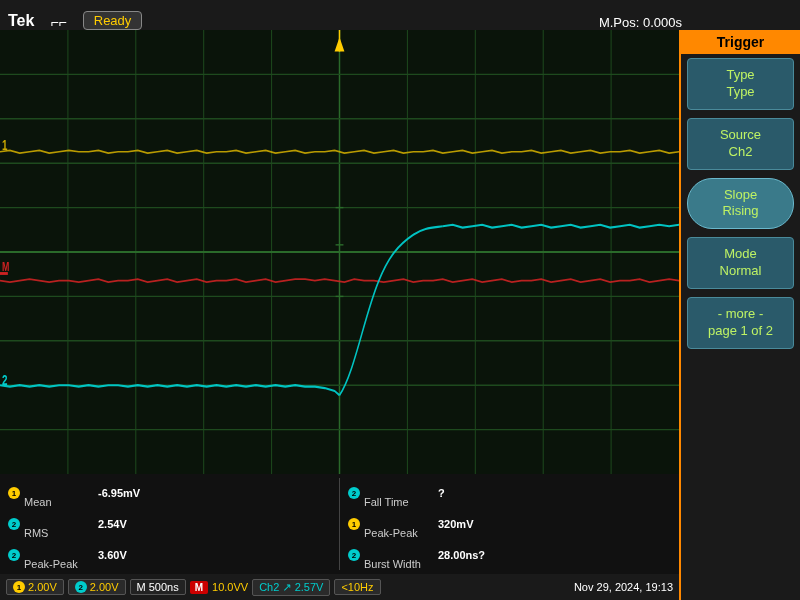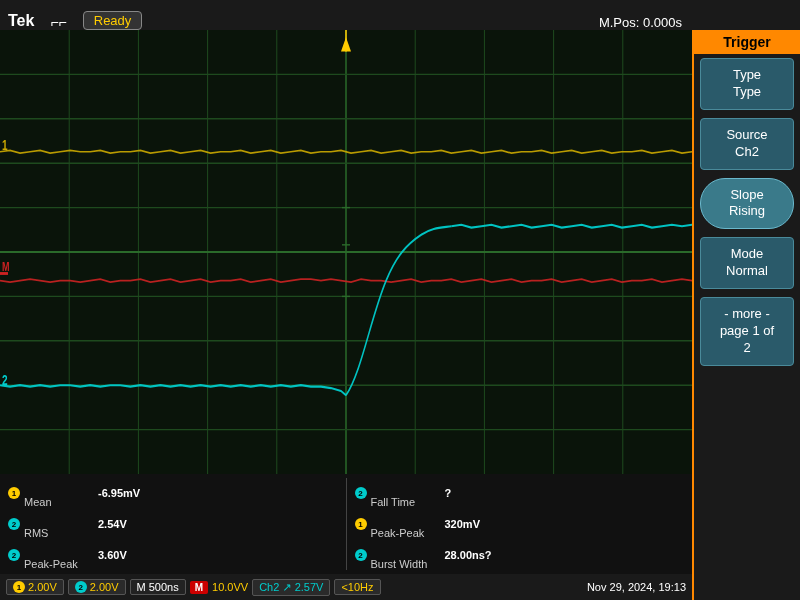--- a/index.html
+++ b/index.html
@@ -176,42 +176,42 @@
     .m-value { color: #ffcc00; font-size: 11px; }
 
     .datetime {
       color: #fff;
       font-size: 11px;
       margin-left: auto;
     }
 
     
     .trigger-panel {
-      width: 108px;
+      width: 121px;
       background: #1a1a1a;
       display: flex;
       flex-direction: column;
       border-left: 2px solid #ff8800;
     }
     .trigger-title {
       background: #ff8800;
       color: #000;
       font-weight: bold;
       font-size: 14px;
       text-align: center;
       padding: 4px 0;
     }
     .trigger-btn {
       background: #2a5a6a;
       border: 1px solid #4a8a9a;
       border-radius: 4px;
       margin: 4px 6px;
       padding: 8px 16px;
       text-align: center;
-      color: #ffffff;
+      color: #bef264;
       font-size: 13px;
       cursor: pointer;
       line-height: 1.3;
     }
     .trigger-btn.active {
       background: #3a7a8a;
       border-color: #6ab8cc;
       border-radius: 25px;
     }
 

